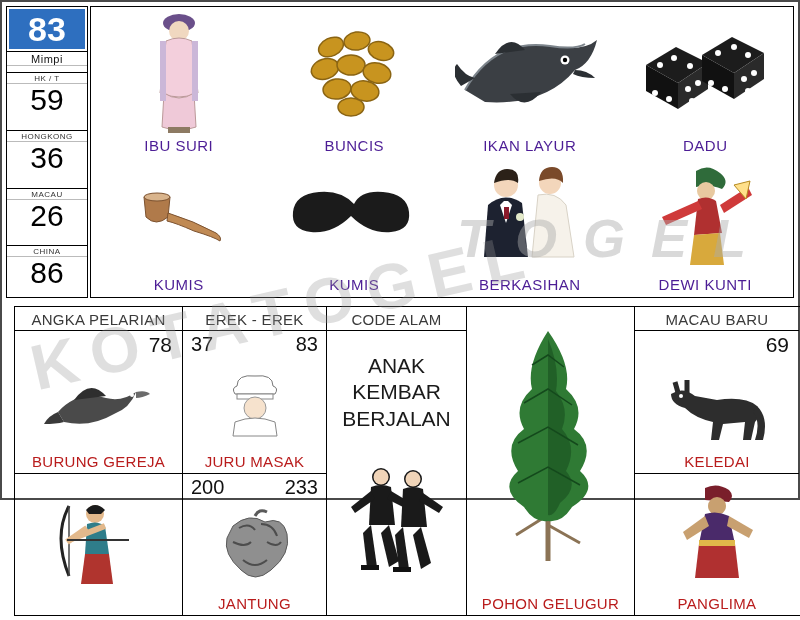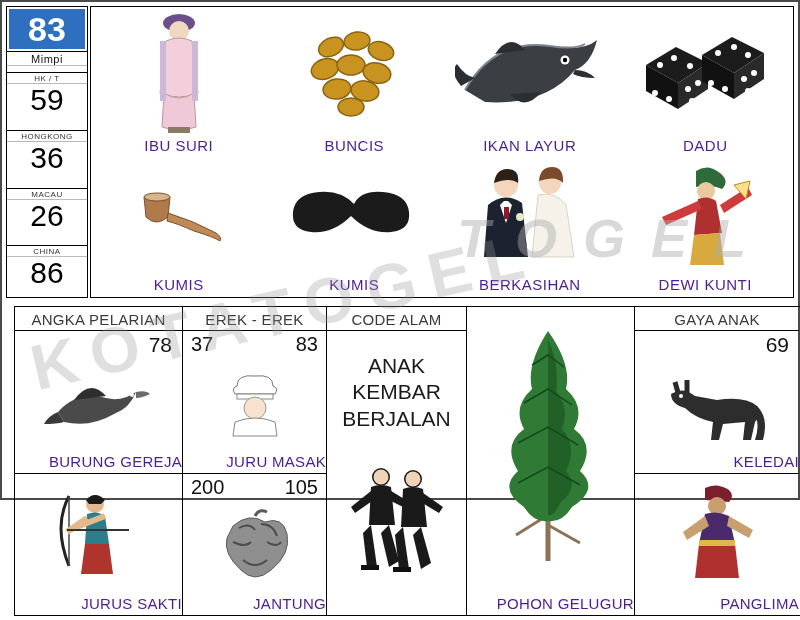--- a/index.html
+++ b/index.html
@@ -127,21 +127,21 @@
     color: #3a3a3a;
     padding: 4px 0 2px;
     letter-spacing: .3px;
     border-bottom: 1px solid #000;
   }
   .bsec { position: relative; flex: 1 1 0; display:flex; flex-direction:column; }
   .bsec.divided { border-bottom: 1px solid #000; }
   .bnum-right { text-align: right; font-size: 21px; padding: 2px 10px 0 0; color:#111; }
   .bnum-row { display:flex; justify-content:space-between; padding: 2px 8px 0; font-size: 20px; color:#111;}
   .bart { flex:1 1 auto; display:flex; align-items:center; justify-content:center; }
-  .blabel { font-size: 15px; text-align:right; color:#4c1d95; padding-bottom:3px; letter-spacing:.3px;}
+  .blabel { font-size: 15px; text-align:center; color:#b91c1c; padding-bottom:3px; letter-spacing:.3px;}
   .codetext {
     text-align:center; font-size: 21px; color:#1a1a1a; line-height:1.25; padding-top: 22px;
   }
 
   svg { display:block; }
 </style>
 </head>
 <body>
 
 <div class="page">
@@ -340,21 +340,20 @@
             <path d="M26 10 L26 80" fill="none" stroke="#444" stroke-width="1.5"></path>
             <circle cx="52" cy="18" r="9" fill="#e3b98c"></circle>
             <path d="M43 14 Q52 4 62 14 L58 18 L46 18 Z" fill="#1b1b1b"></path>
             <path d="M44 28 Q54 24 62 30 L66 58 L42 58 Z" fill="#2f7d8a"></path>
             <path d="M42 58 L66 58 L70 88 L38 88 Z" fill="#b0342e"></path>
             <path d="M62 30 L26 44" stroke="#e3b98c" stroke-width="6" fill="none"></path>
             <path d="M44 32 L24 46" stroke="#e3b98c" stroke-width="6" fill="none"></path>
             <path d="M24 44 L86 44" stroke="#333" stroke-width="2"></path>
           </svg>
         </div>
-        <div class="blabel">JURUS SAKTI</div>
       </div>
     </div>
 
     <div class="bcol">
       <div class="btitle">EREK - EREK</div>
       <div class="bsec divided">
         <div class="bnum-row">
           <span>37</span>
           <span>83</span>
         </div>
@@ -364,21 +363,21 @@
             <rect x="30" y="24" width="36" height="5" fill="#fff" stroke="#888"></rect>
             <circle cx="48" cy="38" r="11" fill="#f6e2cd" stroke="#999"></circle>
             <path d="M28 52 Q48 44 68 52 L70 66 L26 66 Z" fill="#fff" stroke="#888"></path>
           </svg>
         </div>
         <div class="blabel">JURU MASAK</div>
       </div>
       <div class="bsec">
         <div class="bnum-row">
           <span>200</span>
-          <span>105</span>
+          <span>233</span>
         </div>
         <div class="bart">
           <svg width="92" height="78" viewBox="0 0 92 78">
             <path d="M24 18 Q40 4 56 14 Q74 8 78 26 Q82 46 62 62 Q46 76 32 62 Q14 46 18 30 Z" fill="#8f8f8f" stroke="#5a5a5a"></path>
             <path d="M30 20 Q40 14 46 22 M52 16 Q64 16 68 28 M34 52 Q46 62 58 52 M24 34 Q36 40 42 34 M58 34 Q68 40 72 34" fill="none" stroke="#4d4d4d" stroke-width="2"></path>
             <path d="M46 8 Q50 0 58 4" fill="none" stroke="#5a5a5a" stroke-width="3"></path>
           </svg>
         </div>
         <div class="blabel">JANTUNG</div>
       </div>
@@ -431,21 +430,21 @@
               <path d="M42 118 L72 102 L102 120"></path>
               <path d="M42 158 L72 142 L104 160"></path>
             </g>
           </svg>
         </div>
         <div class="blabel">POHON GELUGUR</div>
       </div>
     </div>
 
     <div class="bcol">
-      <div class="btitle">GAYA ANAK</div>
+      <div class="btitle">MACAU BARU</div>
       <div class="bsec divided">
         <div class="bnum-right">69</div>
         <div class="bart">
           <svg width="120" height="78" viewBox="0 0 120 78">
             <path d="M18 16 L22 30 M30 14 L30 30" stroke="#2a2a2a" stroke-width="5"></path>
             <path d="M14 28 Q26 20 38 30 L60 34 Q88 30 100 40 Q106 48 98 56 L94 74 L86 74 L88 56 L66 58 L62 74 L54 74 L56 56 Q38 52 28 42 Q14 38 14 28 Z" fill="#2d2d2d"></path>
             <path d="M100 40 Q112 52 106 74 L98 74 Q104 56 96 46 Z" fill="#2d2d2d"></path>
             <circle cx="24" cy="30" r="2" fill="#fff"></circle>
           </svg>
         </div>

